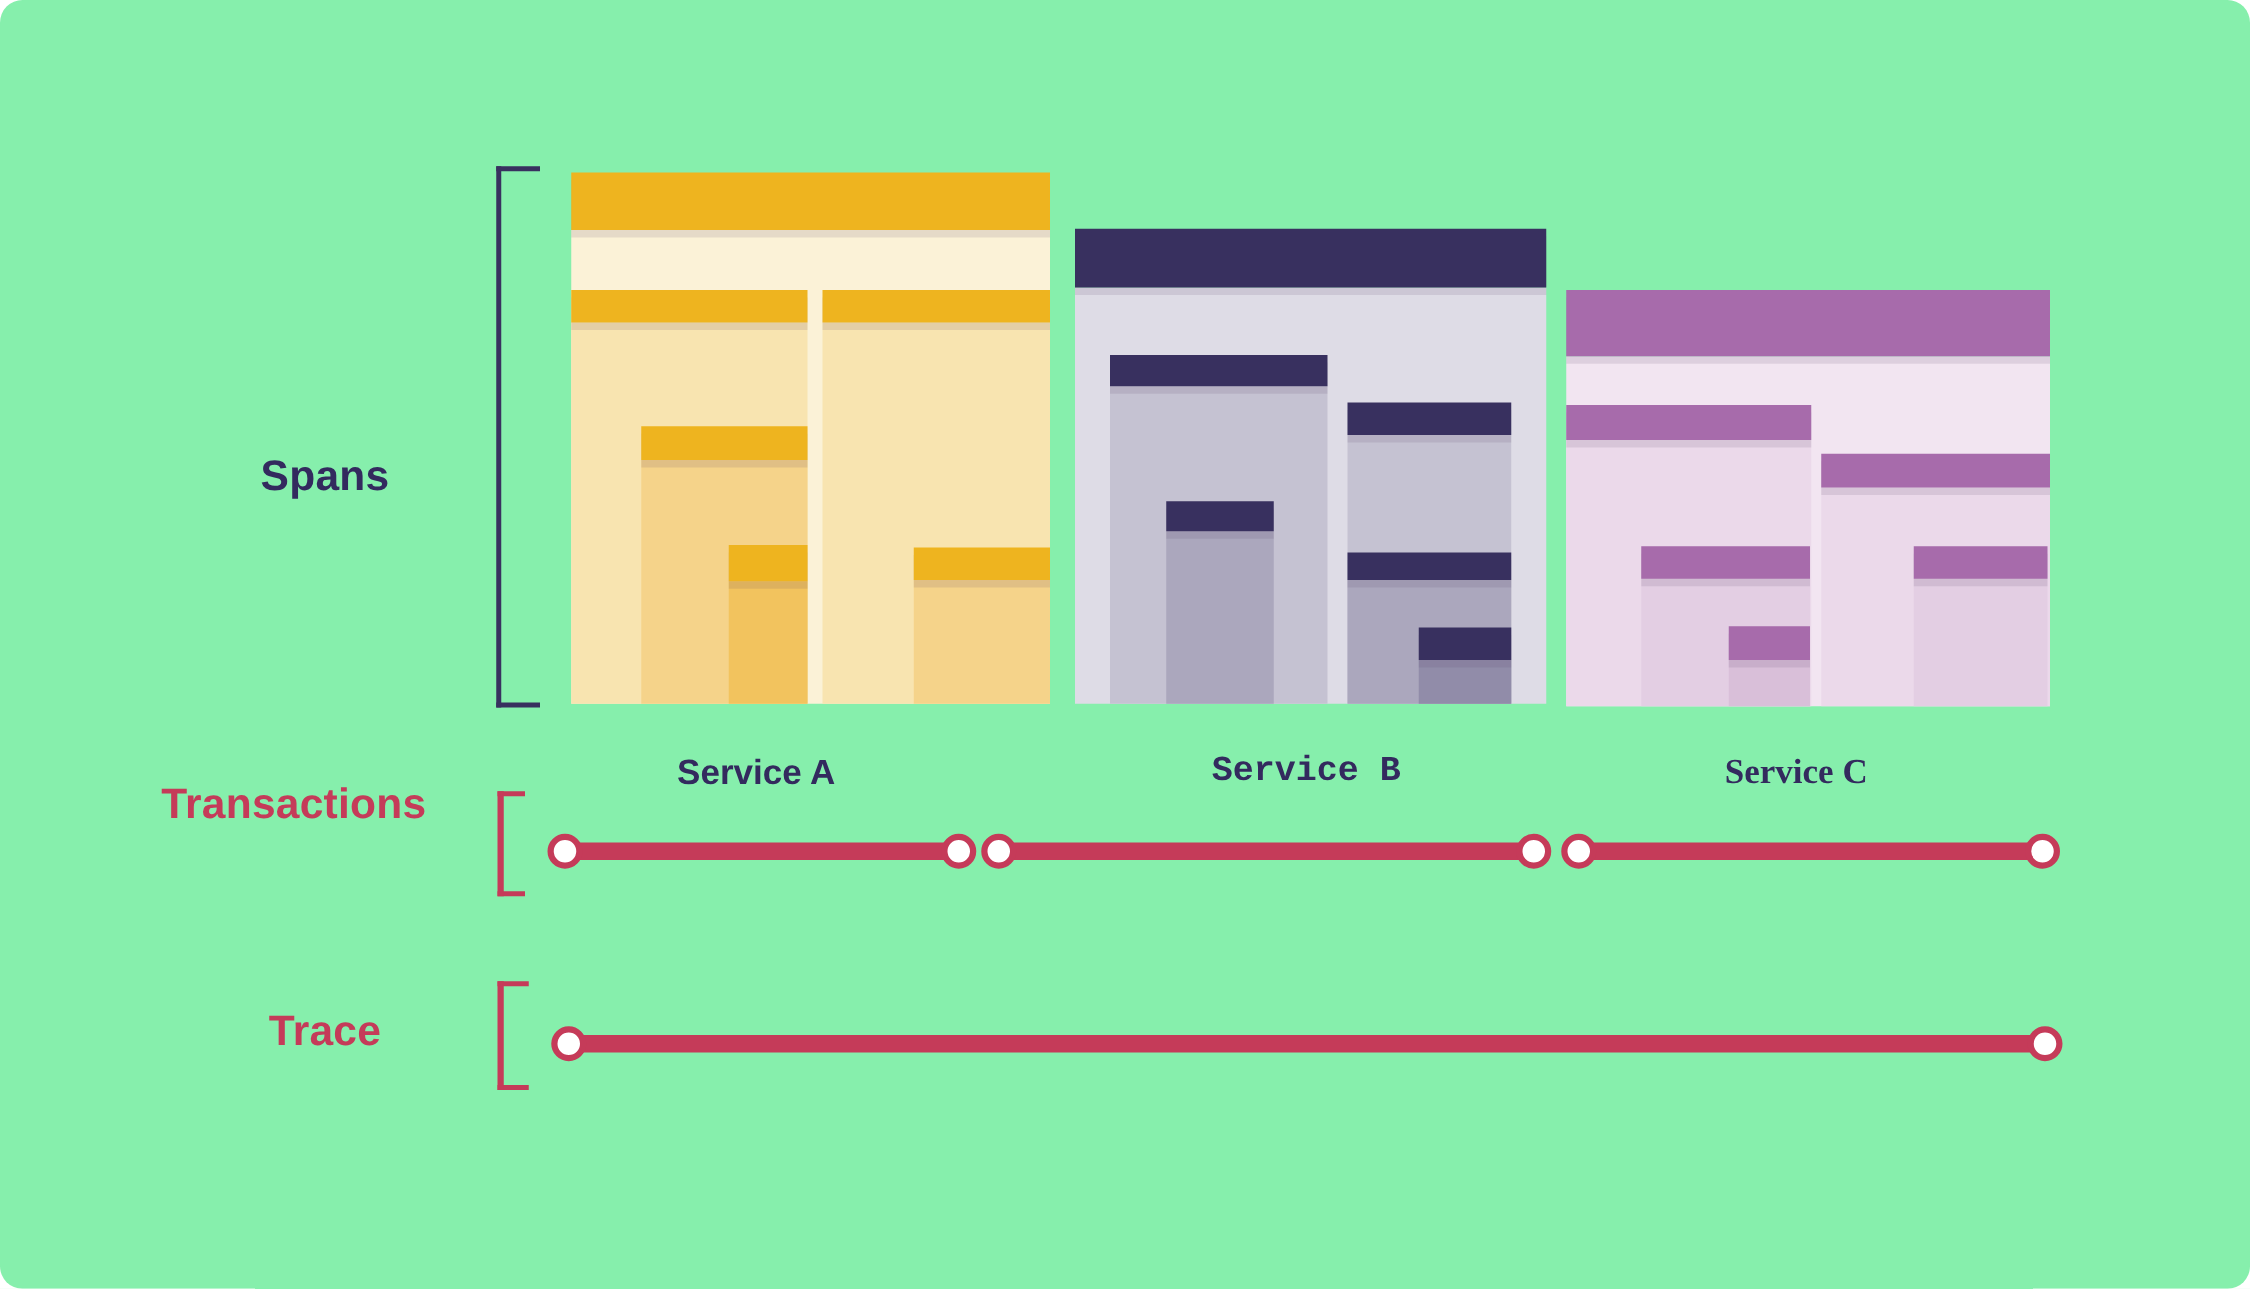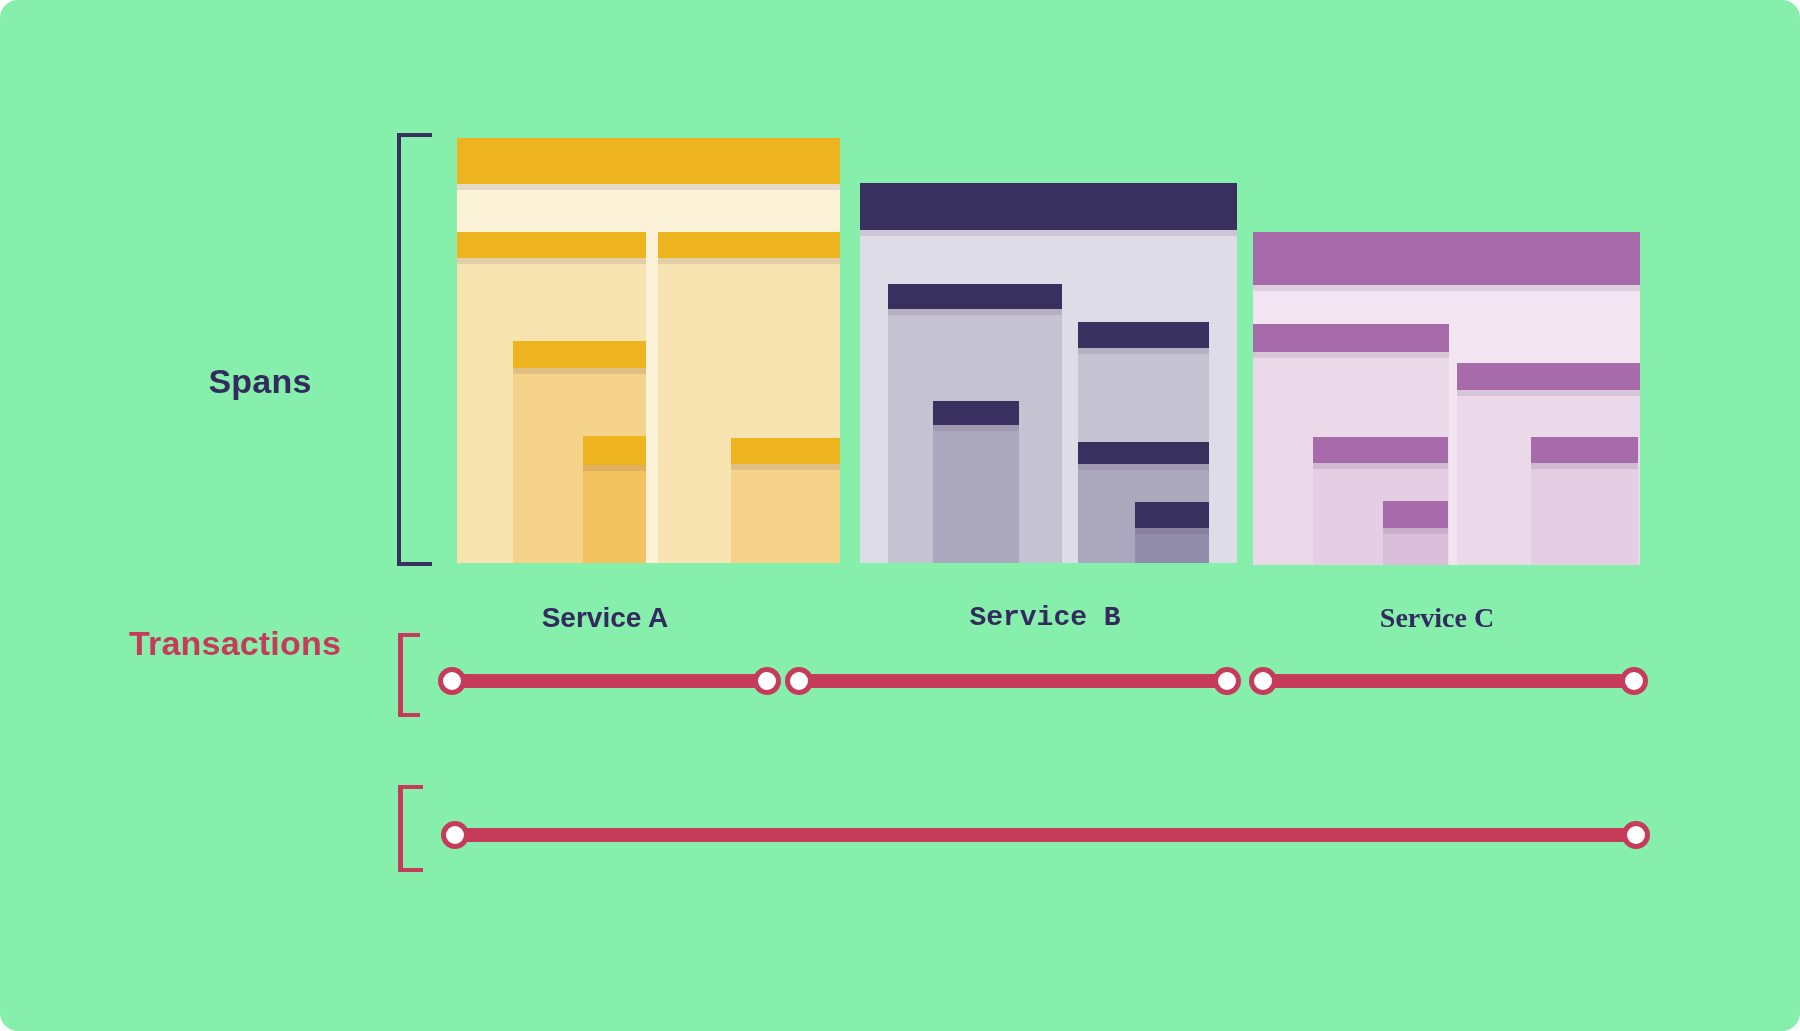--- a/index.html
+++ b/index.html
@@ -110,18 +110,19 @@
   <div class="tline" style="left:799px;top:674px;width:428px;"></div>
   <div class="tline" style="left:1263px;top:674px;width:371px;"></div>
   <div class="tdot" style="left:438px;top:667px;"></div>
   <div class="tdot" style="left:753px;top:667px;"></div>
   <div class="tdot" style="left:785px;top:667px;"></div>
   <div class="tdot" style="left:1213px;top:667px;"></div>
   <div class="tdot" style="left:1249px;top:667px;"></div>
   <div class="tdot" style="left:1620px;top:667px;"></div>
 
   <div class="bracket b-red" style="left:398px;top:785px;width:20px;height:79px;"></div>
+  <div class="big-label red-text" style="left:110px;top:806px;width:300px;">Trace</div>
 
   <div class="tline" style="left:455px;top:828px;width:1181px;"></div>
   <div class="tdot" style="left:441px;top:821px;"></div>
   <div class="tdot" style="left:1622px;top:821px;"></div>
 
 </div>
 
 </body></html>

